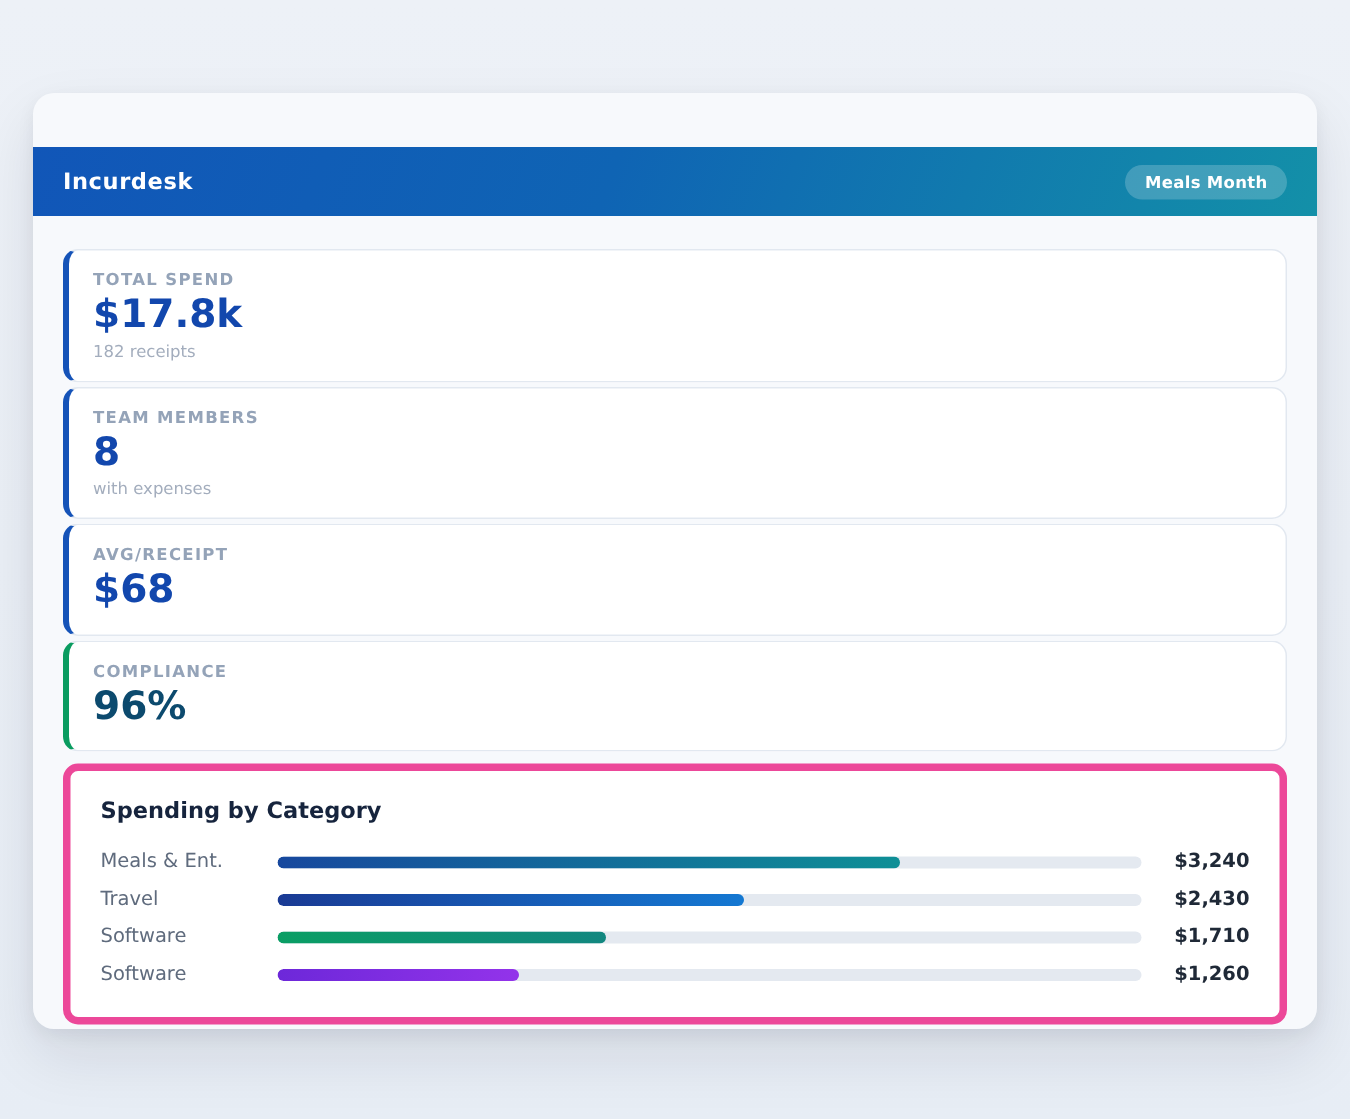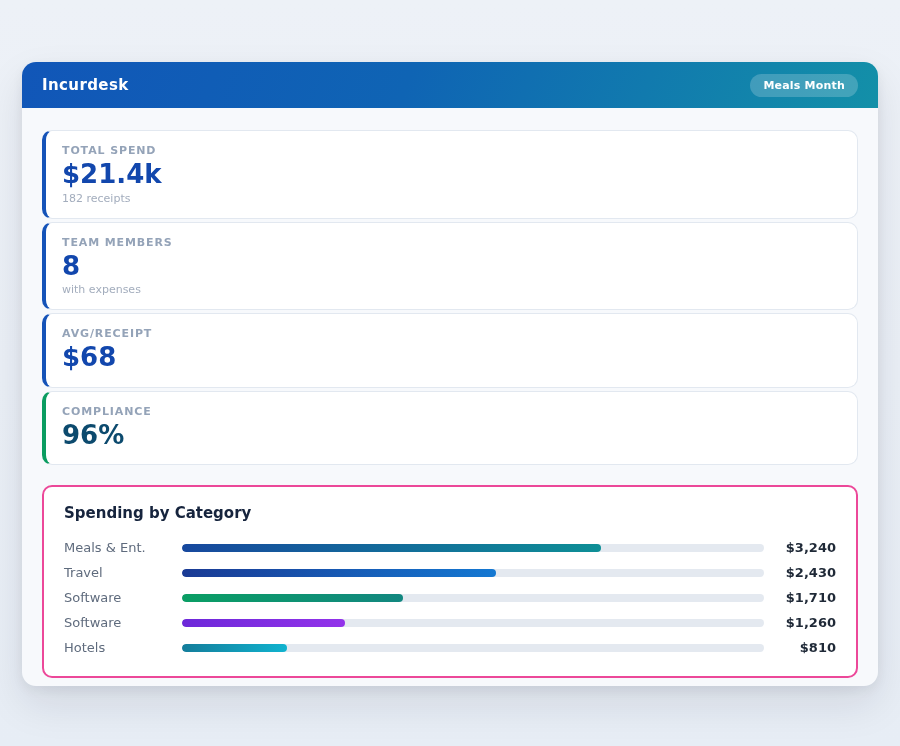--- a/index.html
+++ b/index.html
@@ -15,20 +15,21 @@
     background:#f7f9fc;
     border-radius:14px;
     box-shadow:0 18px 40px rgba(15,23,42,.10), 0 4px 12px rgba(15,23,42,.06);
     overflow:hidden;
   }
   .app-header {
     height:46px;
     background:linear-gradient(110deg,#1156b8 0%,#0f64b4 45%,#1390a8 100%);
     display:flex; align-items:center; justify-content:space-between;
     padding:0 20px;
+    margin-top:36px;
   }
   .app-title {
     color:#ffffff; font-size:15px; font-weight:700; letter-spacing:.4px;
   }
   .badge {
     background:rgba(255,255,255,.20);
     color:#ffffff; font-size:11px; font-weight:700;
     padding:5px 13px; border-radius:999px; letter-spacing:.2px;
   }
   .app-body { padding:22px 20px 23px; }
@@ -44,23 +45,23 @@
     font-size:11px; font-weight:700; letter-spacing:.08em;
     color:#94a3b8; text-transform:uppercase;
   }
   .stat-value {
     font-size:26px; font-weight:700; line-height:1.25; margin-top:1px;
   }
   .stat-sub { font-size:11px; color:#a3adbd; margin-top:1px; min-height:0; }
   .stat-sub:empty { display:none; }
   .spend-card {
     background:#ffffff;
-    border:2px solid #ec4899;
+    border:5px solid #ec4899;
     border-radius:10px;
-    margin-top:20px;
+    margin-top:8px;
     padding:17px 20px 16px;
   }
   .spend-title {
     font-size:15px; font-weight:700; color:#16243d; margin-bottom:13px;
   }
   .bar-row { display:flex; align-items:center; height:25px; }
   .bar-label { width:118px; flex:0 0 118px; font-size:13px; color:#5f6b7d; }
   .bar-track {
     flex:1; height:8px; border-radius:4px; background:#e4e9f0;
     overflow:hidden; position:relative;
@@ -79,21 +80,21 @@
 
     <header class="app-header">
       <div class="app-title">Incurdesk</div>
       <div class="badge">Meals Month</div>
     </header>
 
     <main class="app-body">
 
       <div class="stat-card" style="border-left-color: rgb(21, 83, 184);">
         <div class="stat-label">TOTAL SPEND</div>
-        <div class="stat-value" style="color: rgb(18, 71, 173);">$21.4k</div>
+        <div class="stat-value" style="color: rgb(18, 71, 173);">$17.8k</div>
         <div class="stat-sub">182 receipts</div>
       </div>
 
       <div class="stat-card" style="border-left-color: rgb(21, 83, 184);">
         <div class="stat-label">TEAM MEMBERS</div>
         <div class="stat-value" style="color: rgb(18, 71, 173);">8</div>
         <div class="stat-sub">with expenses</div>
       </div>
 
       <div class="stat-card" style="border-left-color: rgb(21, 83, 184);">
@@ -136,24 +137,17 @@
         </div>
 
         <div class="bar-row">
           <div class="bar-label">Software</div>
           <div class="bar-track">
             <div class="bar-fill" style="width: 28%; background: linear-gradient(90deg, rgb(109, 40, 217), rgb(147, 51, 234));"></div>
           </div>
           <div class="bar-value">$1,260</div>
         </div>
 
-        <div class="bar-row">
-          <div class="bar-label">Hotels</div>
-          <div class="bar-track">
-            <div class="bar-fill" style="width: 18%; background: linear-gradient(90deg, rgb(20, 125, 155), rgb(16, 179, 207));"></div>
-          </div>
-          <div class="bar-value">$810</div>
-        </div>
 
       </div>
     </main>
   </div>
 </div>
 
 </body></html>

